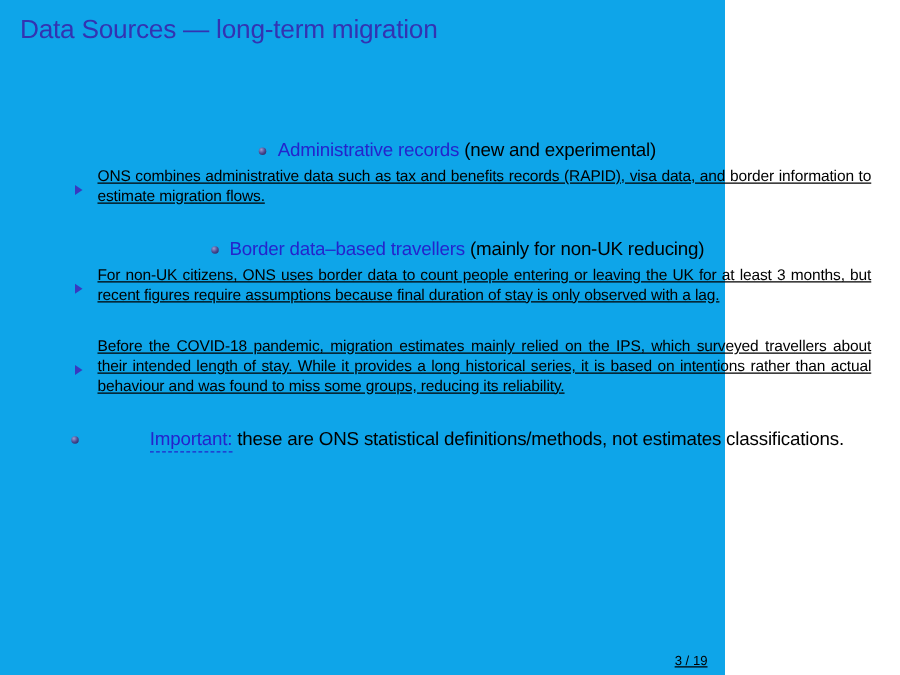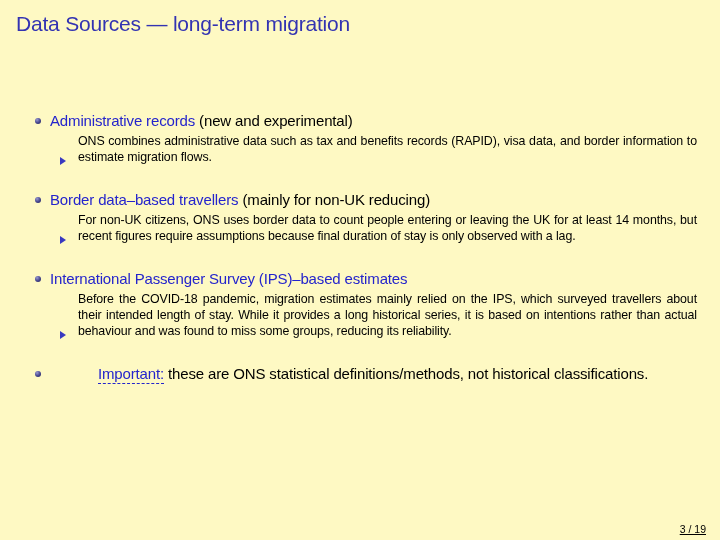--- a/index.html
+++ b/index.html
@@ -4,40 +4,41 @@
 <style>
   * { margin: 0; padding: 0; box-sizing: border-box; }
   html, body {
     width: 720px; height: 540px;
     background: #ffffff;
     font-family: "Liberation Sans", "DejaVu Sans", sans-serif;
     overflow: hidden;
   }
   .slide {
     position: relative;
-    width: 720px; height: 540px;
-    background: #fef9c3;
+    width: 580px; height: 540px;
+    background: #0ea5e9;
   }
   .slide-title {
     position: absolute;
     left: 16px; top: 12px;
     font-size: 21px;
     letter-spacing: -0.2px;
     color: #3333b2;
   }
   .content {
     position: absolute;
     left: 35px; top: 112px;
     width: 662px;
   }
   .group { margin-bottom: 26px; }
   .head-row {
     display: flex;
     align-items: flex-start;
     margin-bottom: 5px;
+    justify-content: center;
   }
   .ball {
     flex: 0 0 auto;
     width: 6px; height: 6px;
     border-radius: 50%;
     background: radial-gradient(circle at 35% 30%, #9a9ad0 0%, #4a4a92 50%, #1d1d55 100%);
     margin-top: 6px;
   }
   .head-text {
     margin-left: 9px;
@@ -47,22 +48,23 @@
     line-height: 17px;
   }
   .head-blue { color: #2424cc; }
   .head-blue.underlined {
     border-bottom: 1px dashed #2424cc;
     padding-bottom: 1px;
     margin-left: 48px;
   }
   .sub-row {
     display: flex;
-    align-items: flex-end;
+    align-items: center;
     margin-left: 25px;
+    text-decoration: underline;
   }
   .tri {
     flex: 0 0 auto;
     width: 0; height: 0;
     border-left: 6px solid #3939c0;
     border-top: 4px solid transparent;
     border-bottom: 4px solid transparent;
     margin-top: 4px;
   }
   .sub-text {
@@ -102,39 +104,35 @@
       </div>
     </div>
 
     <div class="group">
       <div class="head-row">
         <span class="ball"></span>
         <span class="head-text"><span class="head-blue">Border data–based travellers</span><span> (mainly for non-UK reducing)</span></span>
       </div>
       <div class="sub-row">
         <span class="tri"></span>
-        <span class="sub-text">For non-UK citizens, ONS uses border data to count people entering or leaving the UK for at least 14 months, but recent figures require assumptions because final duration of stay is only observed with a lag.</span>
+        <span class="sub-text">For non-UK citizens, ONS uses border data to count people entering or leaving the UK for at least 3 months, but recent figures require assumptions because final duration of stay is only observed with a lag.</span>
       </div>
     </div>
 
     <div class="group">
-      <div class="head-row">
-        <span class="ball"></span>
-        <span class="head-text"><span class="head-blue">International Passenger Survey (IPS)–based estimates</span><span></span></span>
-      </div>
       <div class="sub-row">
         <span class="tri"></span>
         <span class="sub-text">Before the COVID-18 pandemic, migration estimates mainly relied on the IPS, which surveyed travellers about their intended length of stay. While it provides a long historical series, it is based on intentions rather than actual behaviour and was found to miss some groups, reducing its reliability.</span>
       </div>
     </div>
 
     <div class="group">
       <div class="head-row">
         <span class="ball"></span>
-        <span class="head-text"><span class="head-blue underlined">Important:</span><span> these are ONS statistical definitions/methods, not historical classifications.</span></span>
+        <span class="head-text"><span class="head-blue underlined">Important:</span><span> these are ONS statistical definitions/methods, not estimates classifications.</span></span>
       </div>
     </div>
 
   </div>
 
   <div class="page-number">3 / 19</div>
 
 </div>
 
 </body></html>

